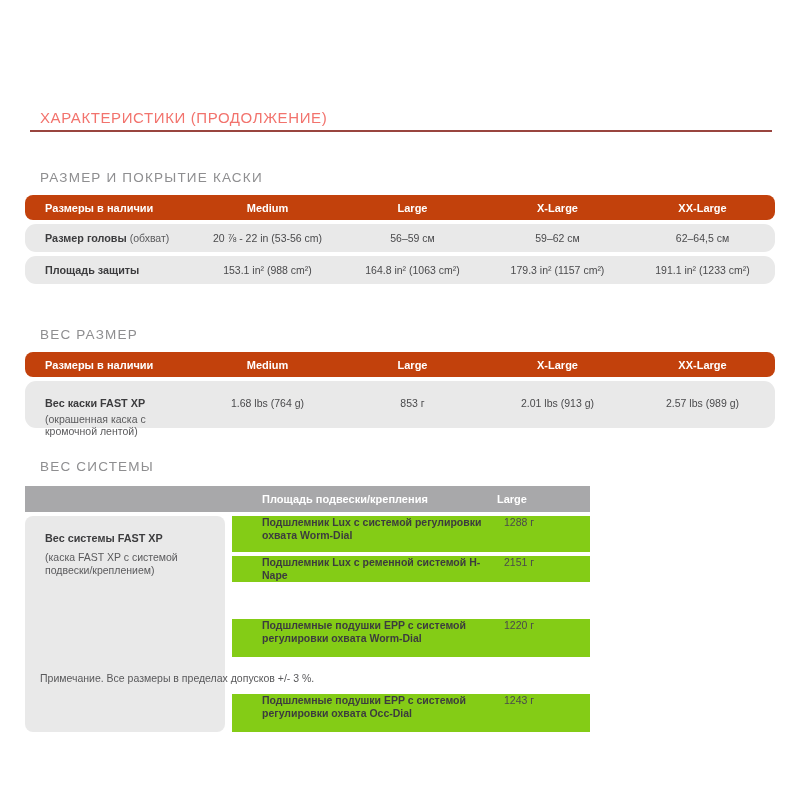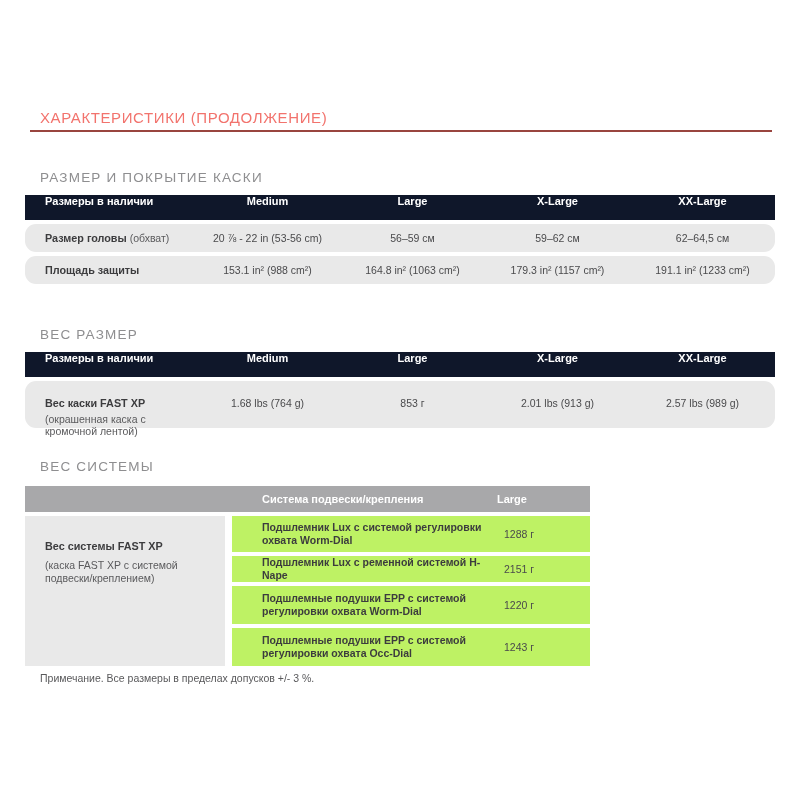--- a/index.html
+++ b/index.html
@@ -14,22 +14,22 @@
   .main-title { top:109px; left:40px; color:#f2736d; font-size:15px; letter-spacing:.6px; }
   .rule { top:130px; left:30px; width:742px; height:2px; background:#99453f; }
   .sec-title { color:#8e8e90; font-size:13.5px; letter-spacing:1.2px; }
   .sec1 { top:170px; left:40px; }
   .sec2 { top:327px; left:40px; }
   .sec3 { top:459px; left:40px; }
 
   
   .tbl { left:25px; width:750px; }
   .thead {
-    display:flex; height:25px;
-    background:#0f172a; color:#ffffff; font-weight:bold; font-size:11px;
+    display:flex; align-items:center; height:25px;
+    background:#c2410c; color:#ffffff; font-weight:bold; font-size:11px;border-radius:8px;
   }
   .trow {
     display:flex; align-items:center; background:#e9e9e9;
     margin-top:4px; font-size:10.5px; color:#4a4a4c;border-radius:11px;
   }
   .c-label { width:170px; padding-left:20px; box-sizing:border-box; }
   .c-val   { flex:1; text-align:center; }
   .t1 { top:195px; }
   .t1 .trow { height:28px; }
   .t2 { top:352px; }
@@ -44,31 +44,32 @@
   .t3head {
     display:flex; align-items:center; height:26px;
     background:#a8a8aa; color:#ffffff; font-weight:bold; font-size:11px;
   }
   .t3head .sp { width:207px; }
   .t3head .h-name { flex:1; padding-left:30px; }
   .t3head .h-val { width:93px; }
   .t3body { display:flex; margin-top:4px; align-items:stretch; }
   .t3left {
     width:200px; background:#e9e9e9; box-sizing:border-box;
-    padding:20px 12px 0 20px;
+    padding:12px 12px 0 20px;
+    border-radius:8px;
   }
   .t3left .lbl-note { display:block; margin-top:5px; line-height:13px; }
   .t3rows { flex:1; margin-left:7px; display:flex; flex-direction:column; gap:4px; }
-  .t3row { display:flex; align-items:center; background:#bef264; }
+  .t3row { display:flex; align-items:flex-start; background:#84cc16; }
   .t3row .name {
     flex:1; padding-left:30px; padding-right:6px;
     font-weight:bold; font-size:10.5px; line-height:13px; color:#3c3c3e;
   }
   .t3row .val { width:86px; font-size:10.5px; color:#4a4a4c; }
-  .h36 { min-height:36px; } .h24 { min-height:24px; } .h38 { min-height:38px; }
+  .h36 { min-height:36px; } .h24 { min-height:24px; } .h38 { min-height:38px;margin-top:33px; }
 
   .note { top:672px; left:40px; font-size:10.5px; color:#59595b; }
 </style>
 </head>
 <body>
 
 <div class="abs main-title">ХАРАКТЕРИСТИКИ (ПРОДОЛЖЕНИЕ)</div>
 <div class="abs rule"></div>
 
 <div class="abs sec-title sec1">РАЗМЕР И ПОКРЫТИЕ КАСКИ</div>
@@ -121,21 +122,21 @@
     <div class="c-val">2.01 lbs (913 g)</div>
     <div class="c-val">2.57 lbs (989 g)</div>
   </div>
 </div>
 
 <div class="abs sec-title sec3">ВЕС СИСТЕМЫ</div>
 
 <div class="abs t3">
   <div class="t3head">
     <div class="sp"></div>
-    <div class="h-name">Система подвески/крепления</div>
+    <div class="h-name">Площадь подвески/крепления</div>
     <div class="h-val">Large</div>
   </div>
   <div class="t3body">
     <div class="t3left">
       <span class="lbl-bold">Вес системы FAST XP</span>
       <span class="lbl-note">(каска FAST XP с системой подвески/креплением)</span>
     </div>
     <div class="t3rows">
       <div class="t3row h36">
         <div class="name">Подшлемник Lux с системой регулировки охвата Worm-Dial</div>

